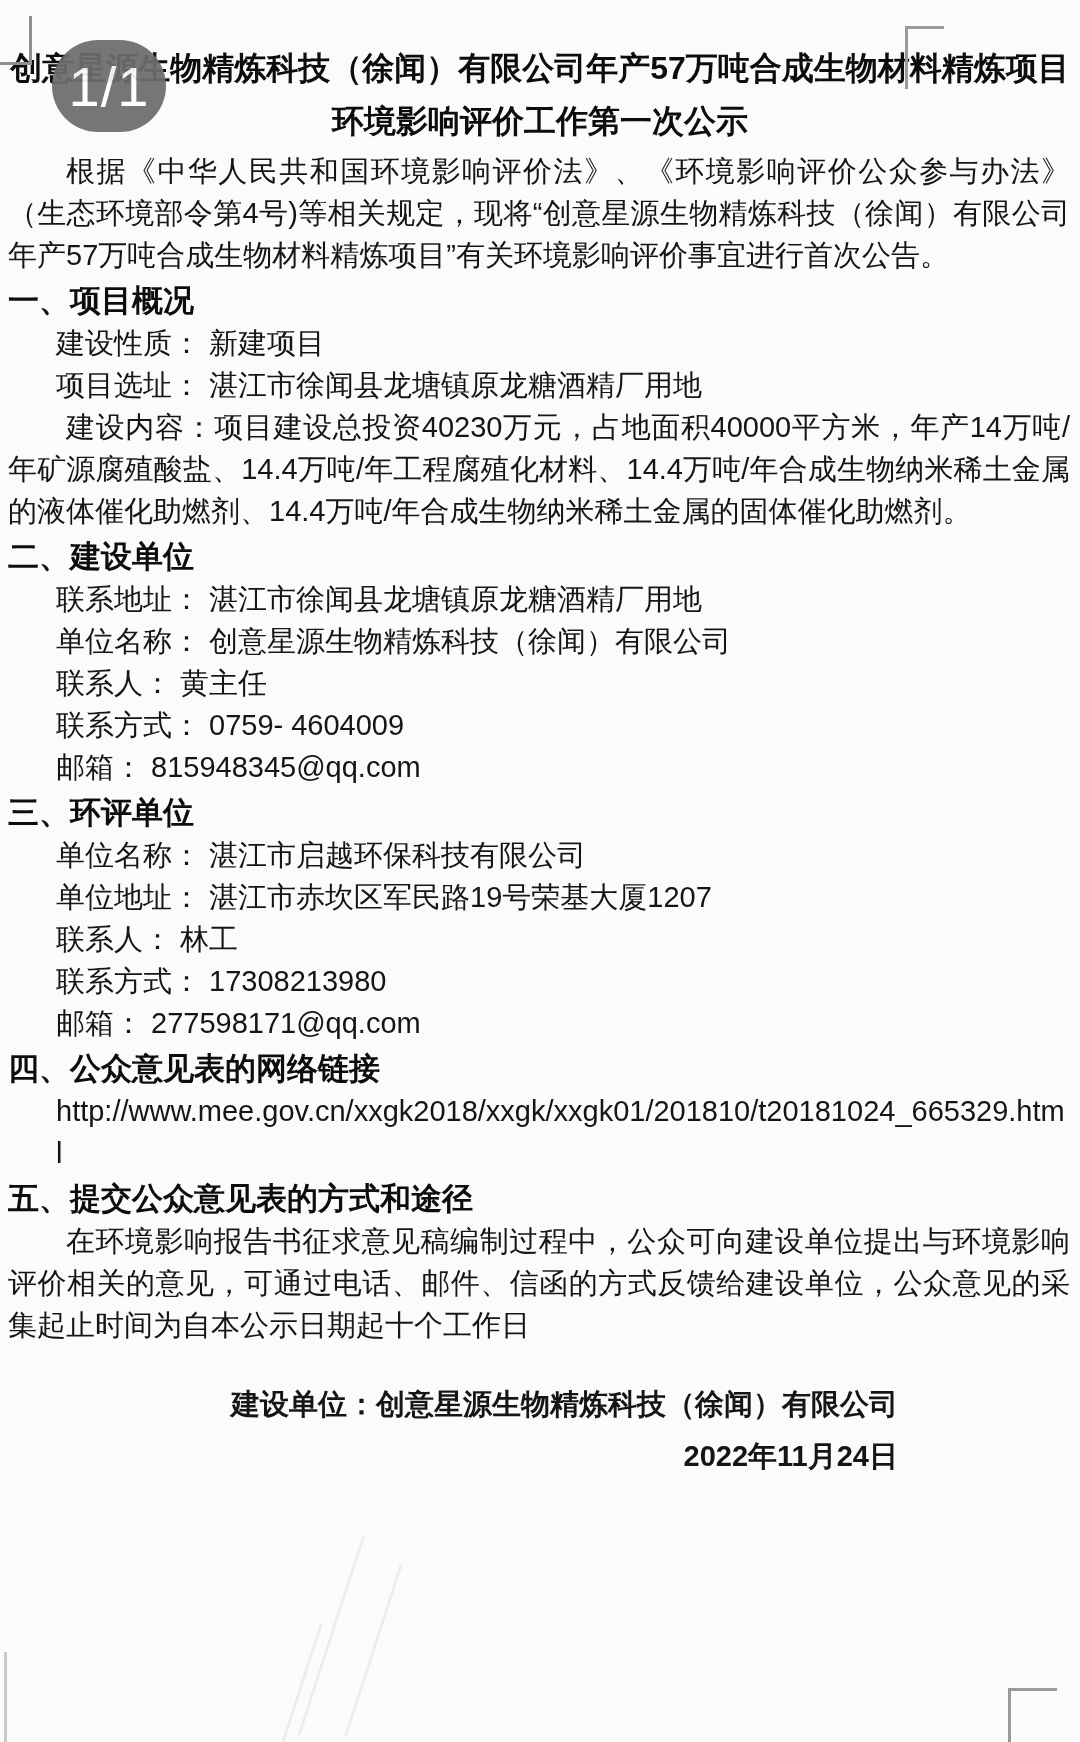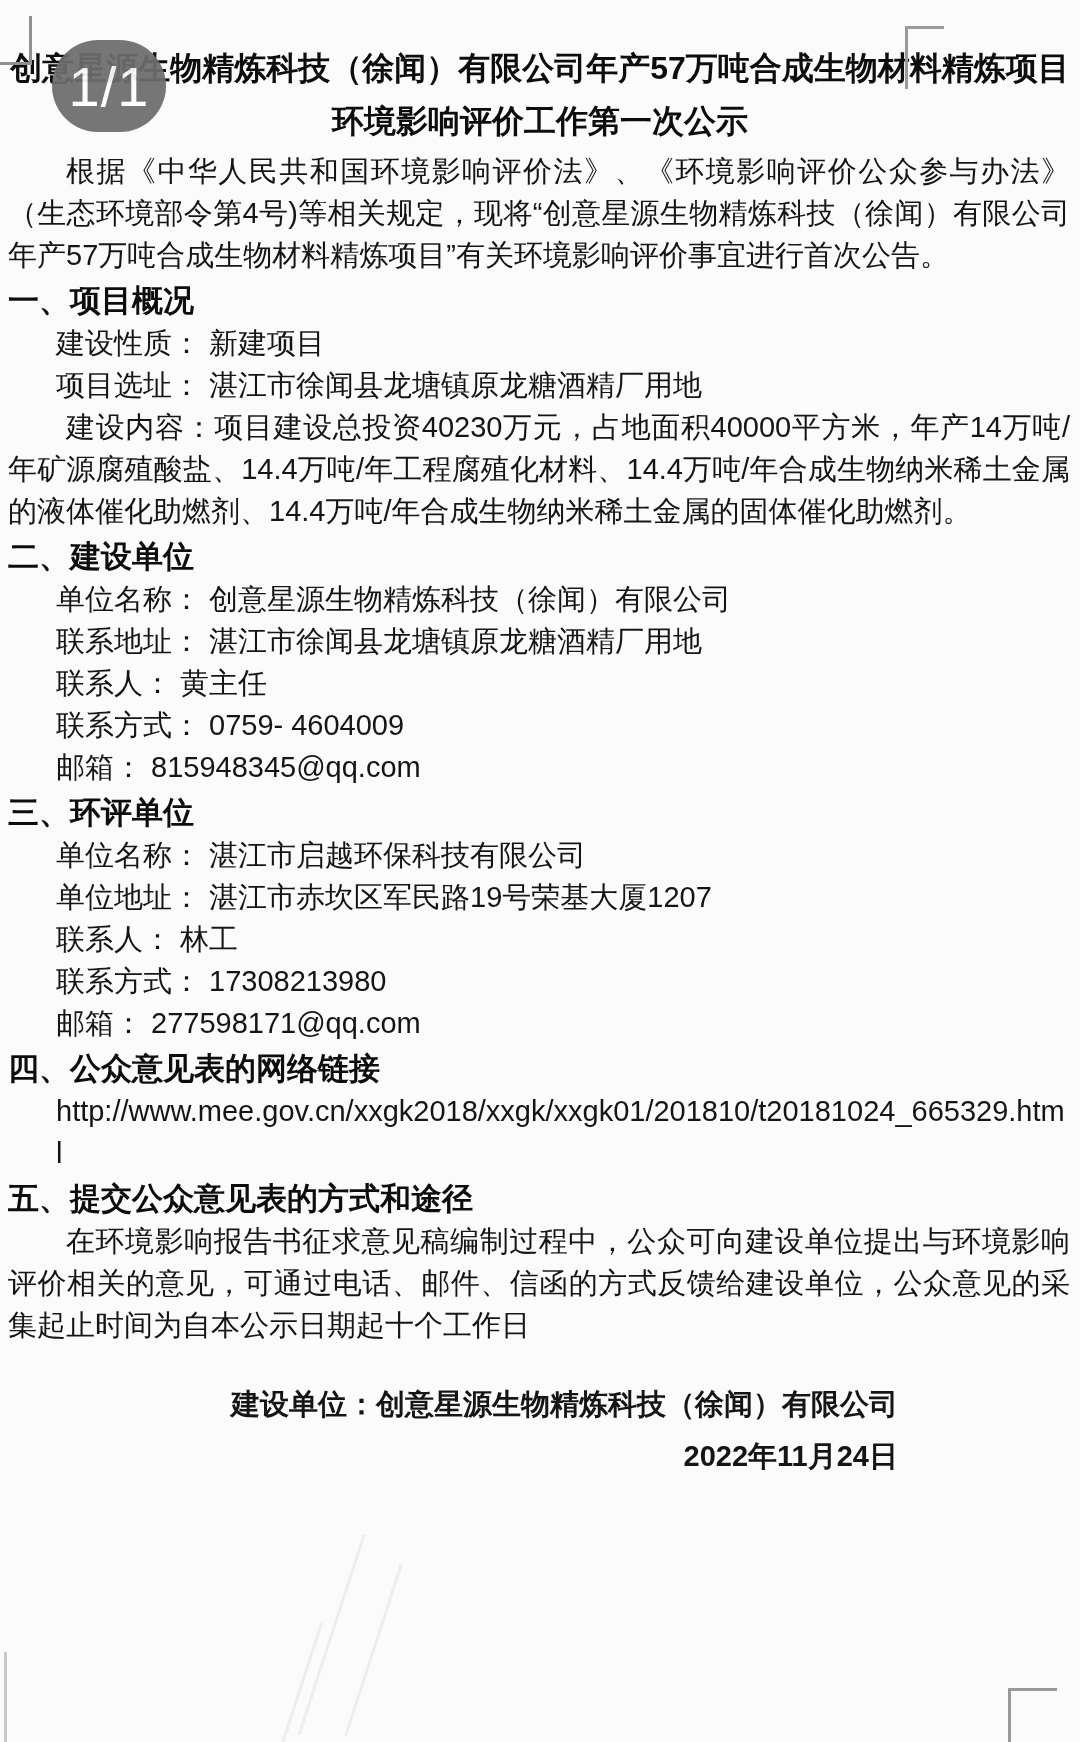--- a/index.html
+++ b/index.html
@@ -92,24 +92,24 @@
     <div class="item">
       <span>建设性质</span><span class="colon">：</span><span>新建项目</span>
     </div>
     <div class="item">
       <span>项目选址</span><span class="colon">：</span><span>湛江市徐闻县龙塘镇原龙糖酒精厂用地</span>
     </div>
     <p class="para">建设内容：项目建设总投资40230万元，占地面积40000平方米，年产14万吨/年矿源腐殖酸盐、14.4万吨/年工程腐殖化材料、14.4万吨/年合成生物纳米稀土金属的液体催化助燃剂、14.4万吨/年合成生物纳米稀土金属的固体催化助燃剂。</p>
 
     <h2 class="sec">二、建设单位</h2>
     <div class="item">
-      <span>单位名称</span><span class="colon">：</span><span>创意星源生物精炼科技（徐闻）有限公司</span>
+      <span>联系地址</span><span class="colon">：</span><span>湛江市徐闻县龙塘镇原龙糖酒精厂用地</span>
     </div>
     <div class="item">
-      <span>联系地址</span><span class="colon">：</span><span>湛江市徐闻县龙塘镇原龙糖酒精厂用地</span>
+      <span>单位名称</span><span class="colon">：</span><span>创意星源生物精炼科技（徐闻）有限公司</span>
     </div>
     <div class="item">
       <span>联系人</span><span class="colon">：</span><span>黄主任</span>
     </div>
     <div class="item">
       <span>联系方式</span><span class="colon">：</span><span>0759- 4604009</span>
     </div>
     <div class="item">
       <span>邮箱</span><span class="colon">：</span><span>815948345@qq.com</span>
     </div>

